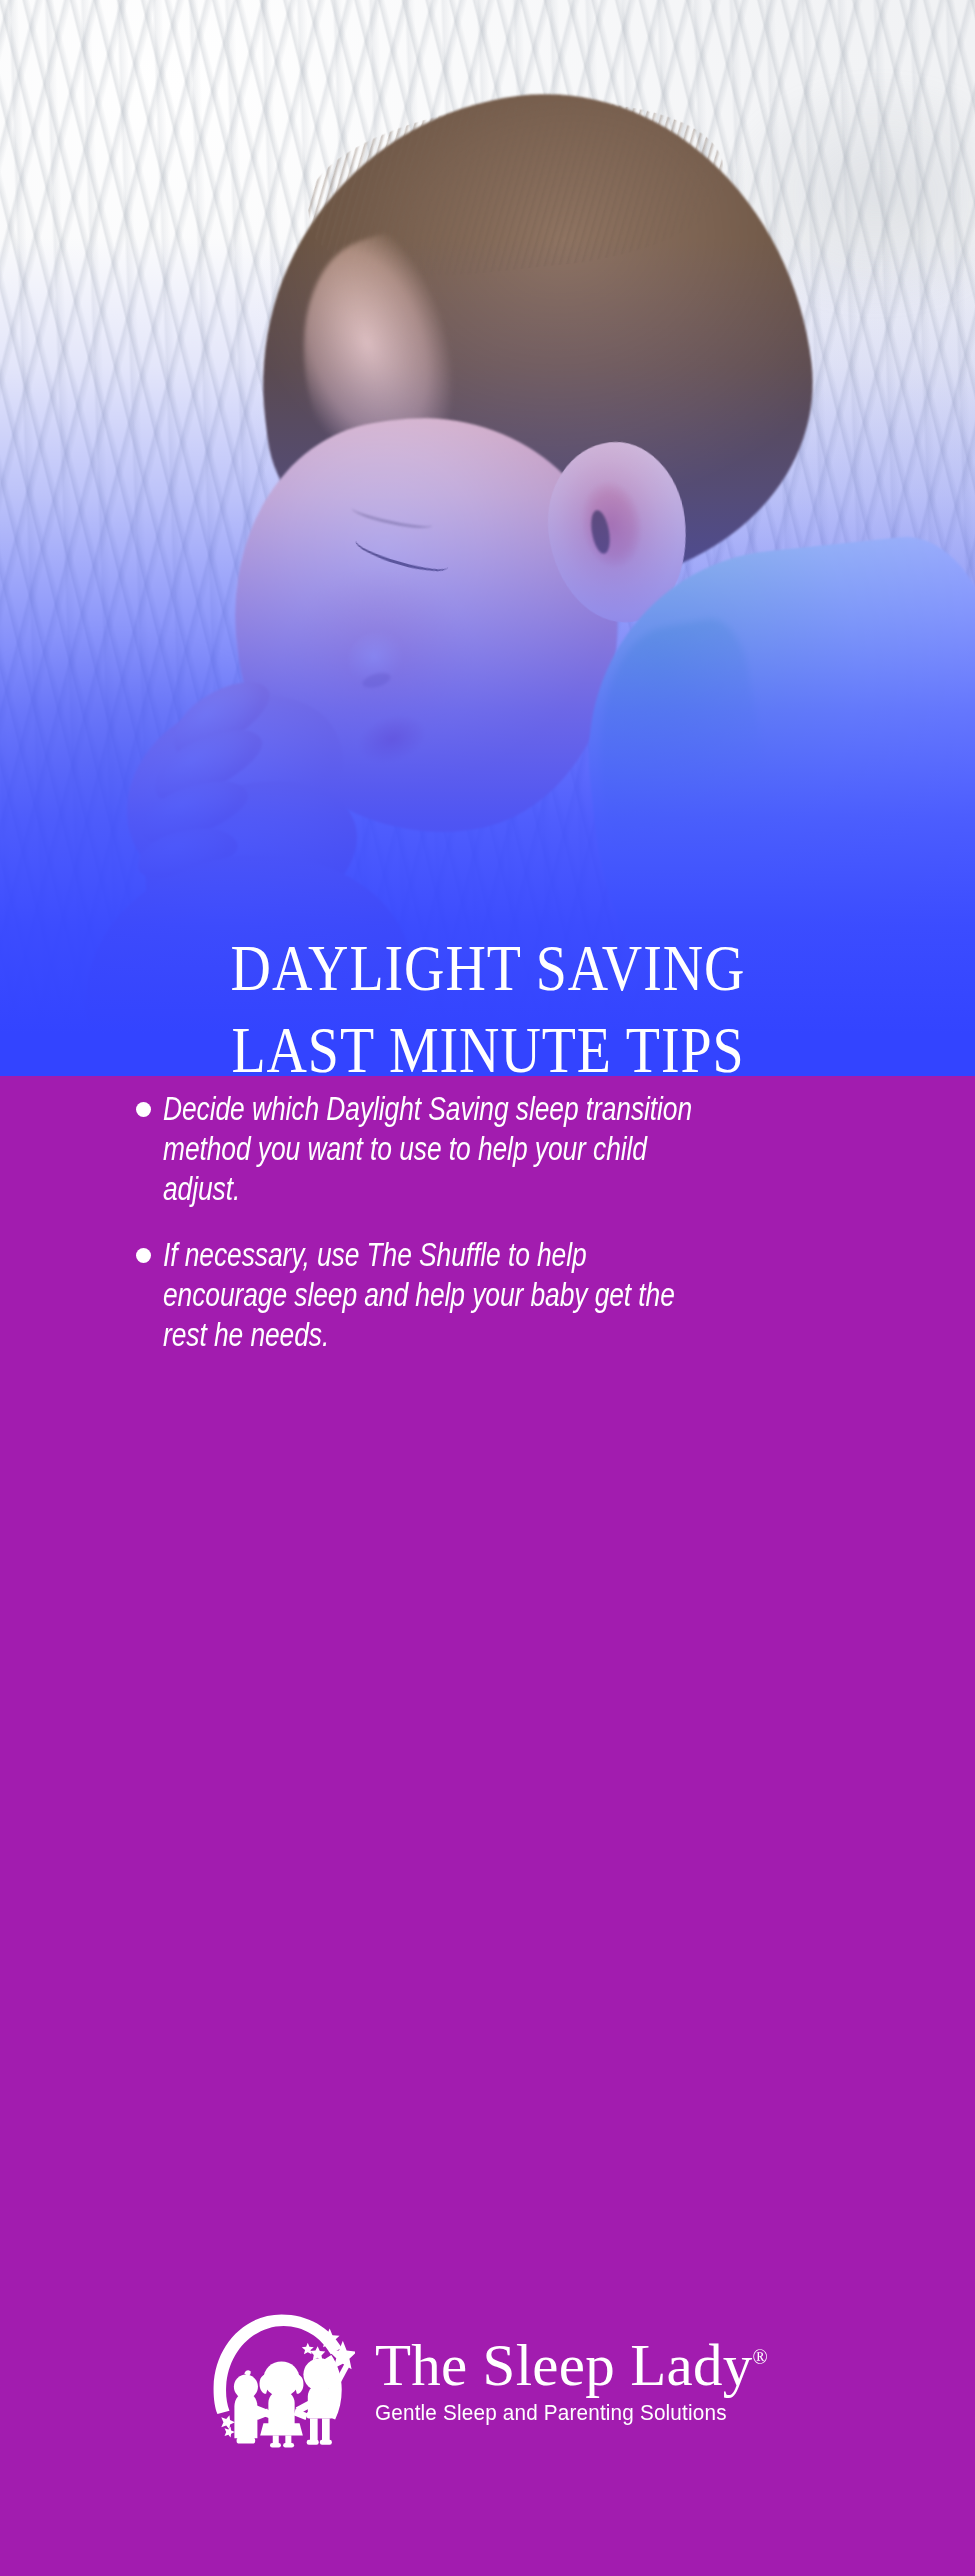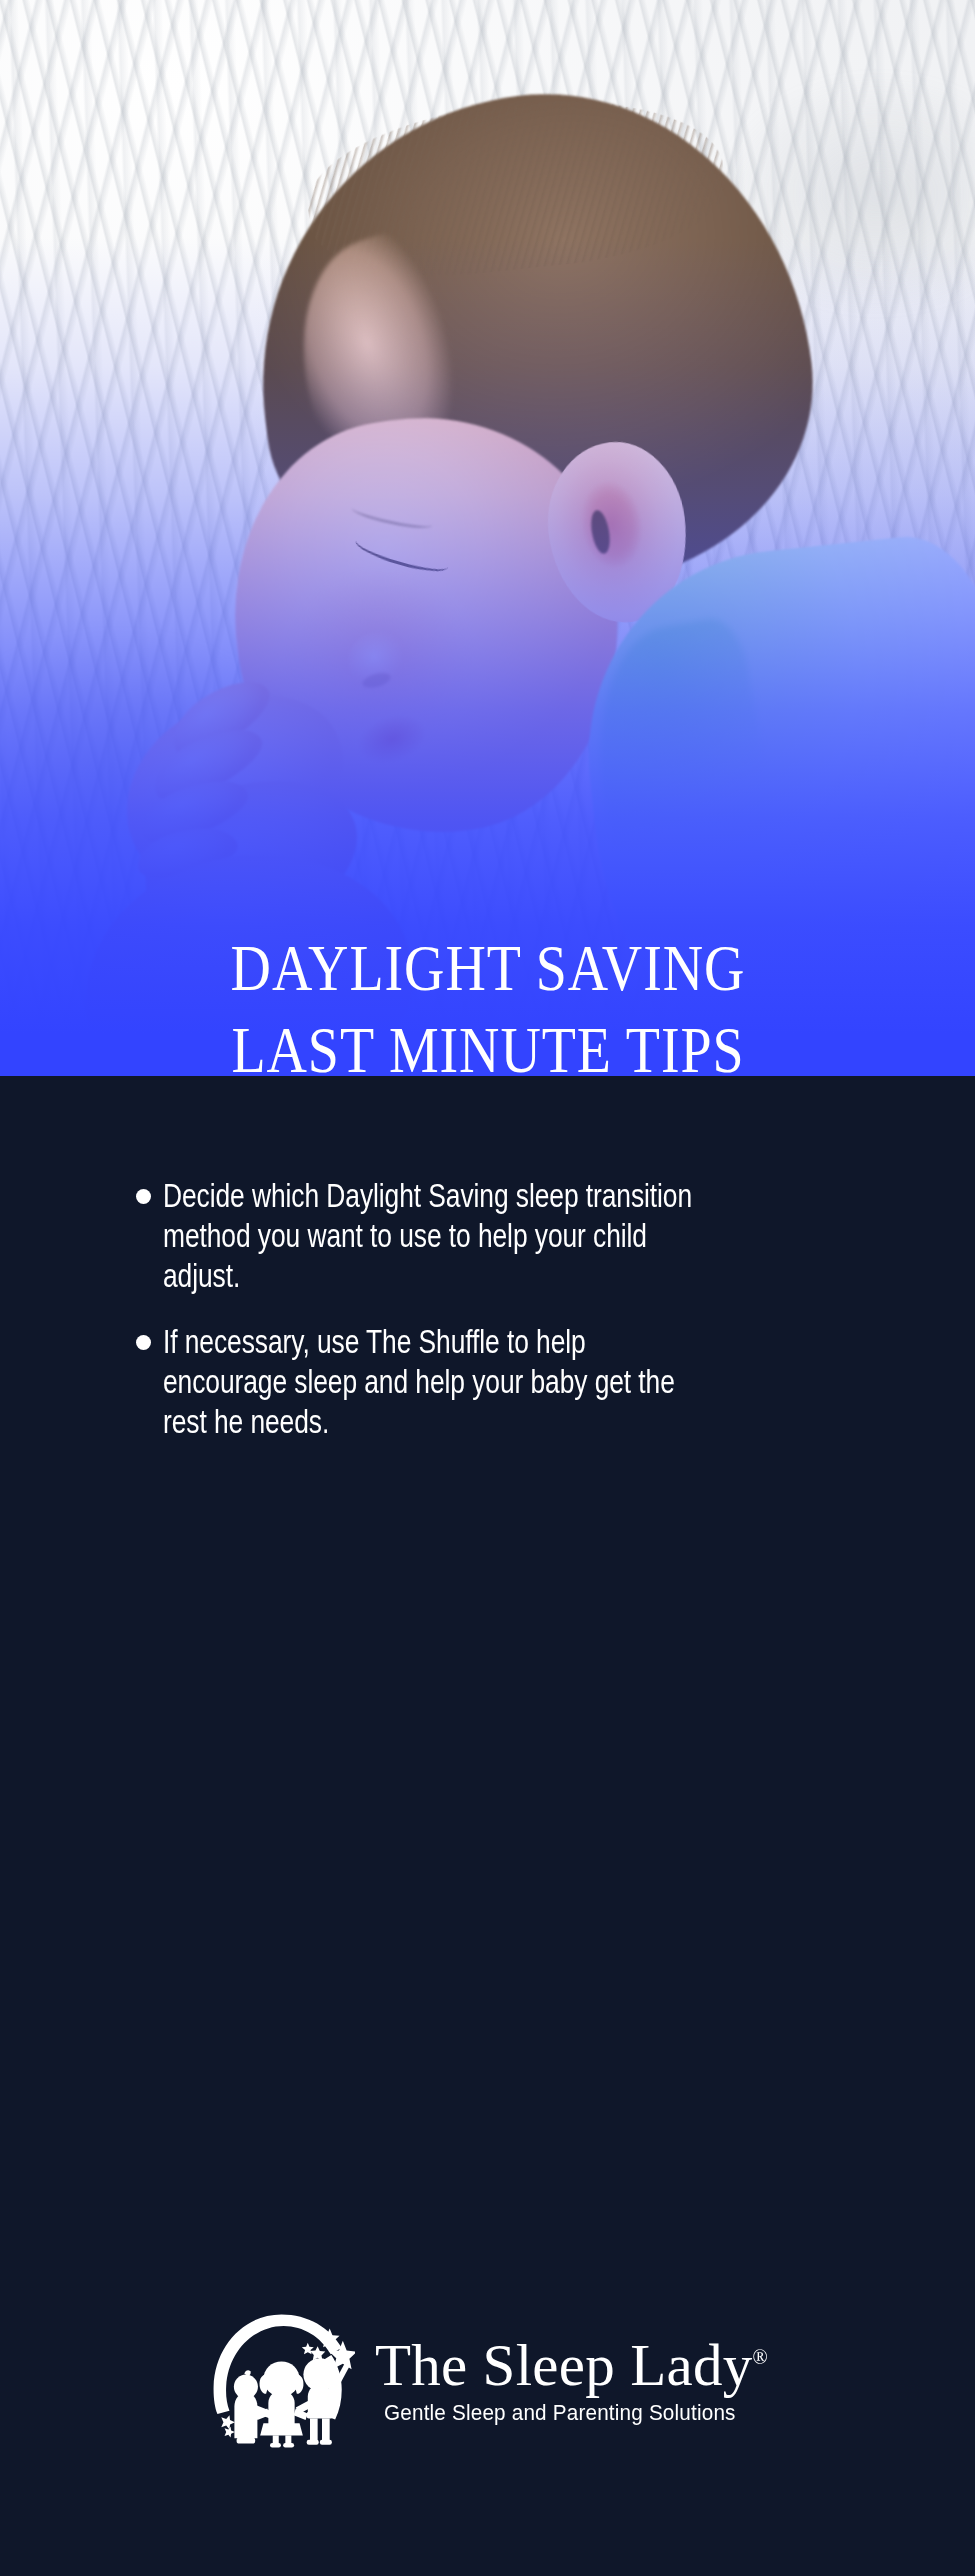--- a/index.html
+++ b/index.html
@@ -12,21 +12,21 @@
   body {
     font-family:"Liberation Sans", sans-serif;
     -webkit-font-smoothing:antialiased;
   }
 
   #infographic {
     position:relative;
     width:976px;
     height:2576px;
     overflow:hidden;
-    background:#0f172a;
+    background:#a21caf;
   }
 
   
   .photo-stage {
     position:absolute;
     left:0; top:0;
     width:976px;
     height:1076px;
     overflow:hidden;
     background:#f2f3f4;
@@ -298,22 +298,23 @@
     font-weight:400;
     letter-spacing:1.1px;
     text-transform:uppercase;
     transform:scaleX(0.86);
     transform-origin:center;
   }
 
   .tips {
     position:absolute;
     left:136px;
-    top:1176px;
+    top:1089px;
     width:708px;
+    font-style:italic;
   }
 
   .tip {
     position:relative;
     display:flex;
     align-items:flex-start;
     margin-bottom:26px;
   }
   .tip:last-child { margin-bottom:16px; }
 
@@ -351,21 +352,21 @@
     justify-content:center;
     gap:20px;
   }
   .logo-mark {
     flex:0 0 auto;
     width:147px;
     height:138px;
   }
   .logo-mark svg { display:block; width:100%; height:100%; }
 
-  .logo-text { flex:0 0 auto; text-align:center; }
+  .logo-text { flex:0 0 auto; text-align:left; }
   .logo-name {
     font-family:"Liberation Serif", "DejaVu Serif", serif;
     font-size:59px;
     line-height:64px;
     color:#ffffff;
     white-space:nowrap;
     letter-spacing:0.3px;
   }
   .logo-name .reg {
     font-size:20px;

